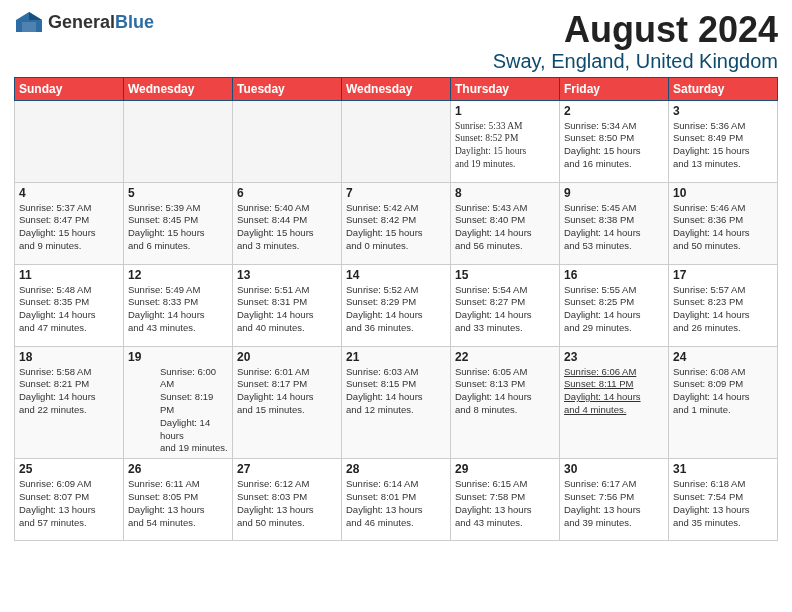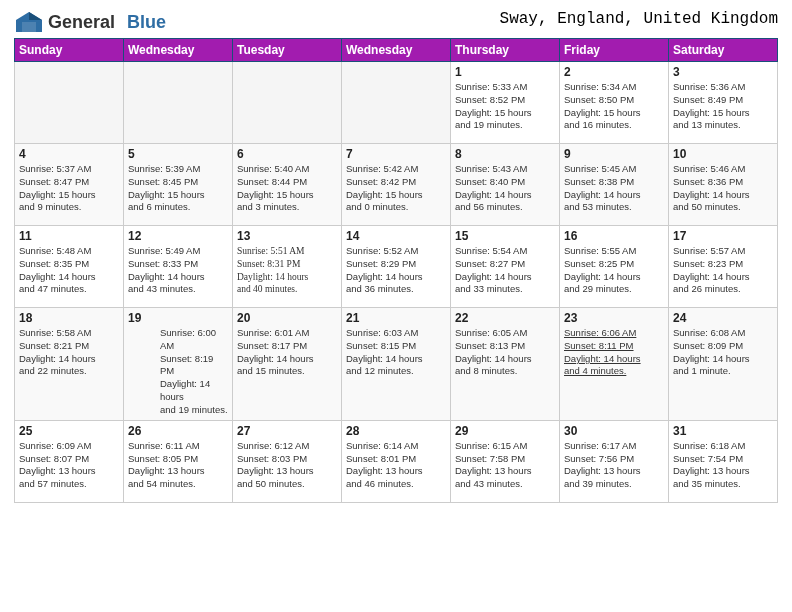--- a/index.html
+++ b/index.html
@@ -27,47 +27,45 @@
     }
     .logo-text-general {
       font-size: 18px;
       font-weight: bold;
       color: #333;
     }
     .logo-text-blue {
       font-size: 18px;
       font-weight: bold;
       color: #2e6da4;
-      margin-left: 12px;
     }
     .logo-icon {
       width: 30px;
       height: 24px;
     }
     .title-block {
       text-align: right;
     }
     .month-title {
       font-size: 36px;
       font-weight: bold;
       color: #222;
       line-height: 1.1;
     }
     .location-title {
-      font-size: 16px;
-      color: #000000;
-      font-family: Liberation Mono, monospace;
+      font-size: 20px;
+      color: #0c4a6e;
     }
     .calendar {
       width: 100%;
       border-collapse: collapse;
       border: 1px solid #aaa;
     }
     .calendar th {
-      background: #a21caf;
+      background: #ef4444;
       color: #fff;
       font-size: 12px;
       font-weight: bold;
       padding: 4px 4px;
       border: 1px solid #1a4f7a;
       text-align: left;
     }
     .calendar td {
       border: 1px solid #ccc;
       vertical-align: top;
@@ -103,20 +101,21 @@
       <svg class="logo-icon" viewBox="0 0 30 24" xmlns="http://www.w3.org/2000/svg">
         <polygon points="15,2 28,10 28,22 2,22 2,10" fill="#2e6da4"></polygon>
         <polygon points="15,2 28,10 15,10" fill="#1a4f7a"></polygon>
         <rect x="8" y="12" width="14" height="10" fill="#fff" opacity="0.15"></rect>
       </svg>
       <div>
         <span class="logo-text-general">General</span><span class="logo-text-blue">Blue</span>
       </div>
     </div>
     <div class="title-block">
+      <div class="month-title">August 2024</div>
       <div class="location-title">Sway, England, United Kingdom</div>
     </div>
   </div>
 
   <table class="calendar">
     <thead>
       <tr>
       <th>Sunday</th>
           <th>Wednesday</th>
           <th>Tuesday</th>
@@ -127,21 +126,21 @@
         </tr>
     </thead>
     <tbody id="calendar-body">
     <tr>
           <td class="empty"></td>
           <td class="empty"></td>
           <td class="empty"></td>
           <td class="empty"></td>
           <td>
             <div class="day-num">1</div>
-            <div class="day-info" style="white-space: pre-line;">Sunrise: 5:33 AM
+            <div class="day-info" style="white-space: pre-line; font-family: Liberation Serif, serif;">Sunrise: 5:33 AM
 Sunset: 8:52 PM
 Daylight: 15 hours
 and 19 minutes.</div>
           </td>
           <td>
             <div class="day-num">2</div>
             <div class="day-info" style="white-space: pre-line;">Sunrise: 5:34 AM
 Sunset: 8:50 PM
 Daylight: 15 hours
 and 16 minutes.</div>
@@ -215,21 +214,21 @@
           </td>
           <td>
             <div class="day-num">12</div>
             <div class="day-info" style="white-space: pre-line;">Sunrise: 5:49 AM
 Sunset: 8:33 PM
 Daylight: 14 hours
 and 43 minutes.</div>
           </td>
           <td>
             <div class="day-num">13</div>
-            <div class="day-info" style="white-space: pre-line; font-family: Liberation Serif, serif;">Sunrise: 5:51 AM
+            <div class="day-info" style="white-space: pre-line;">Sunrise: 5:51 AM
 Sunset: 8:31 PM
 Daylight: 14 hours
 and 40 minutes.</div>
           </td>
           <td>
             <div class="day-num">14</div>
             <div class="day-info" style="white-space: pre-line;">Sunrise: 5:52 AM
 Sunset: 8:29 PM
 Daylight: 14 hours
 and 36 minutes.</div>

